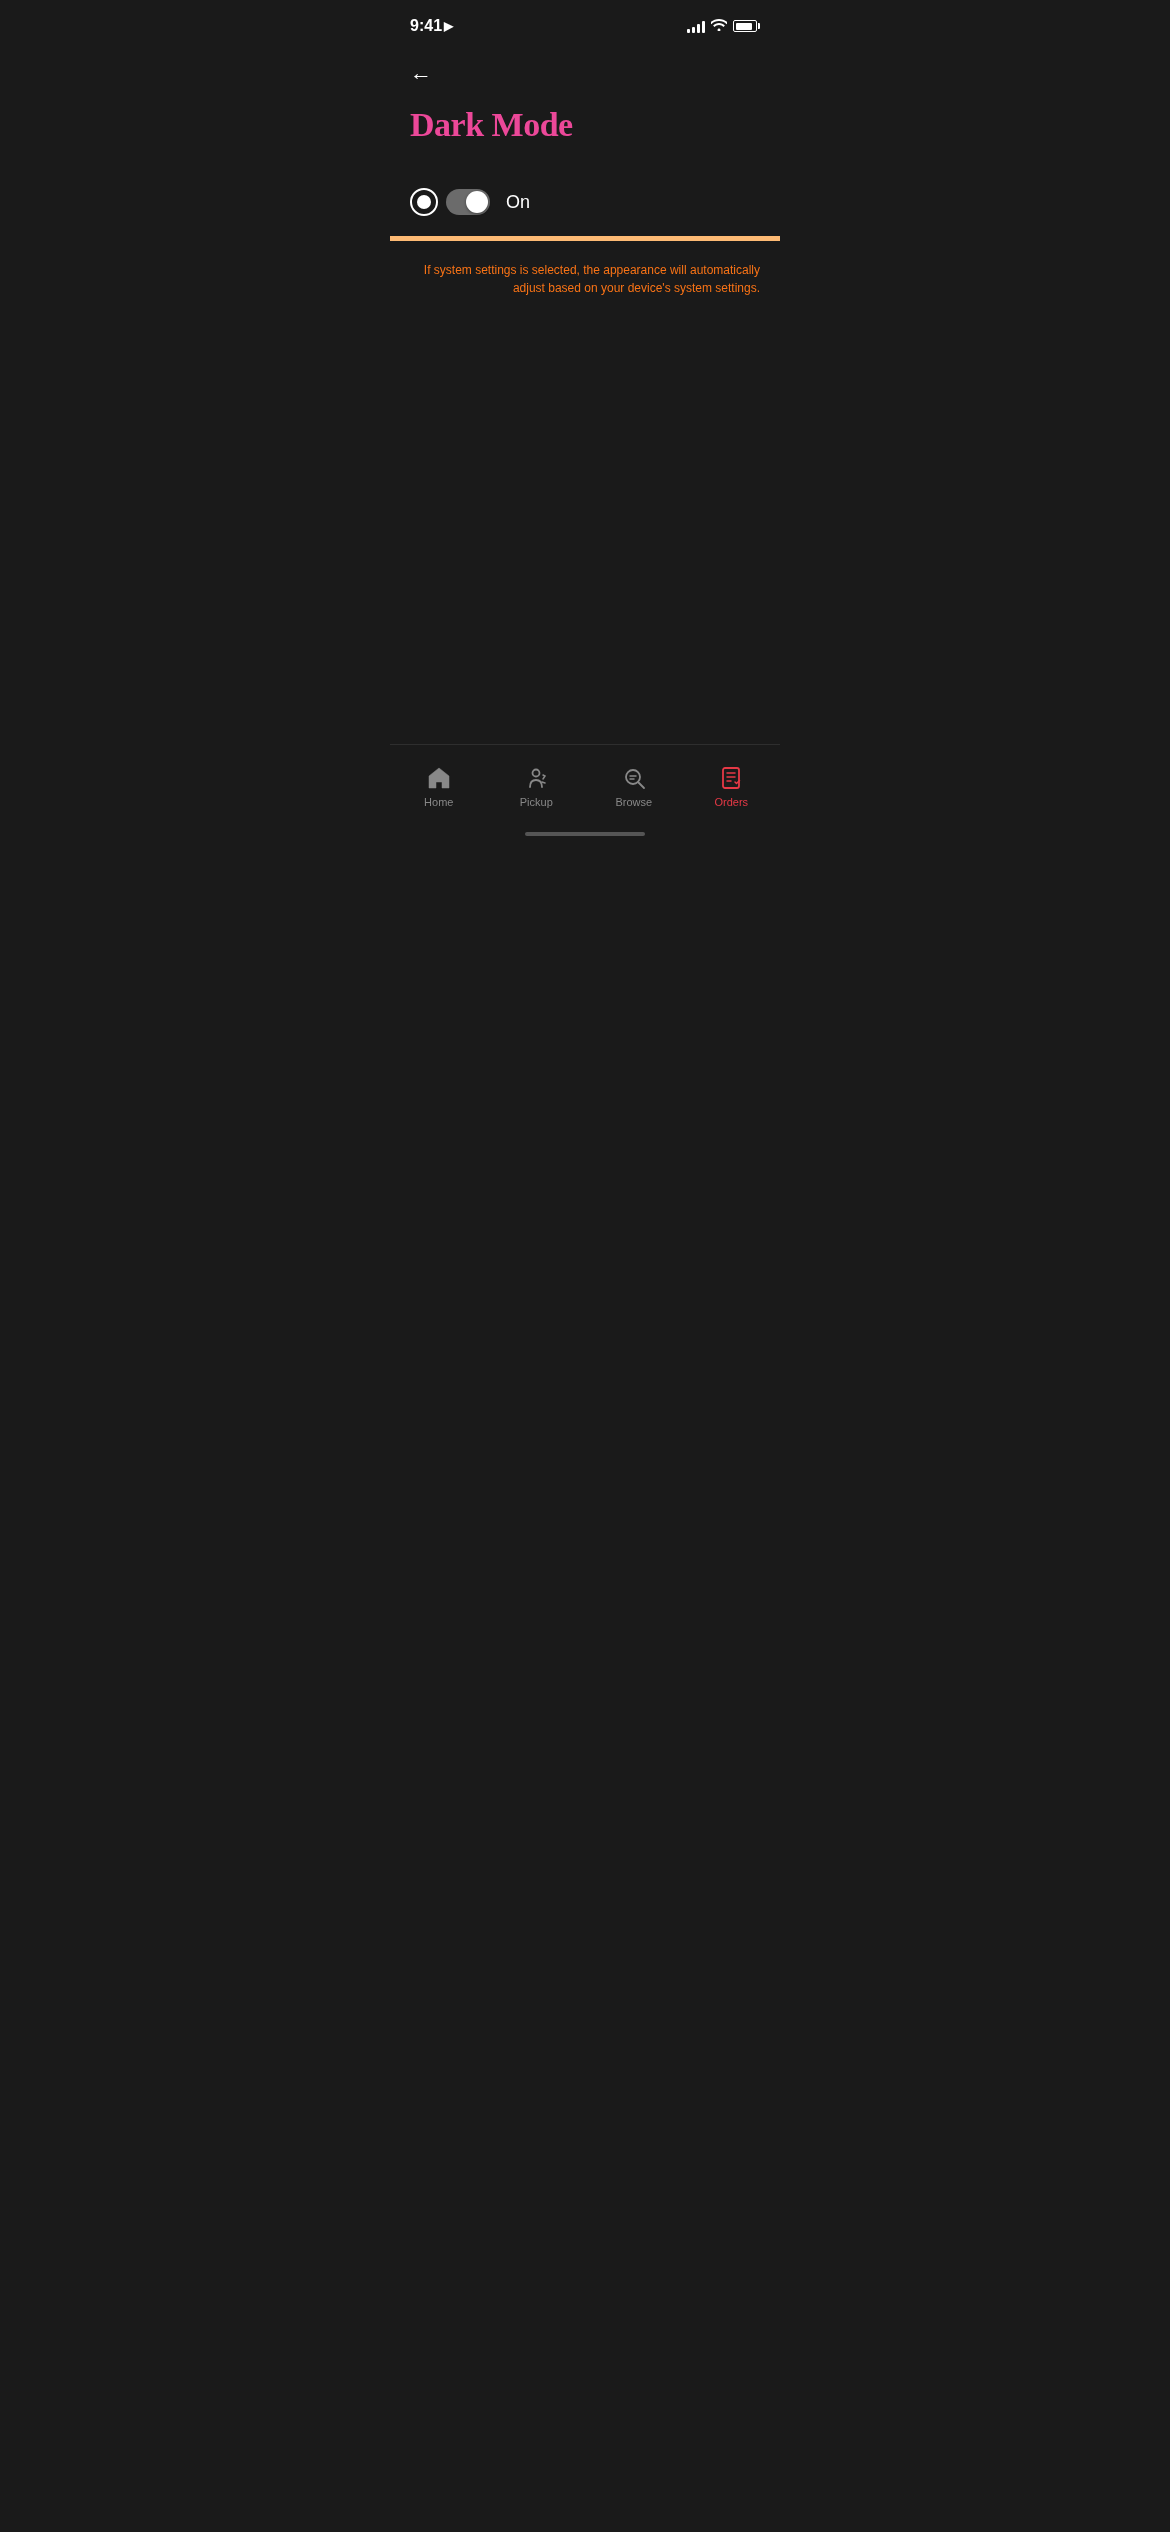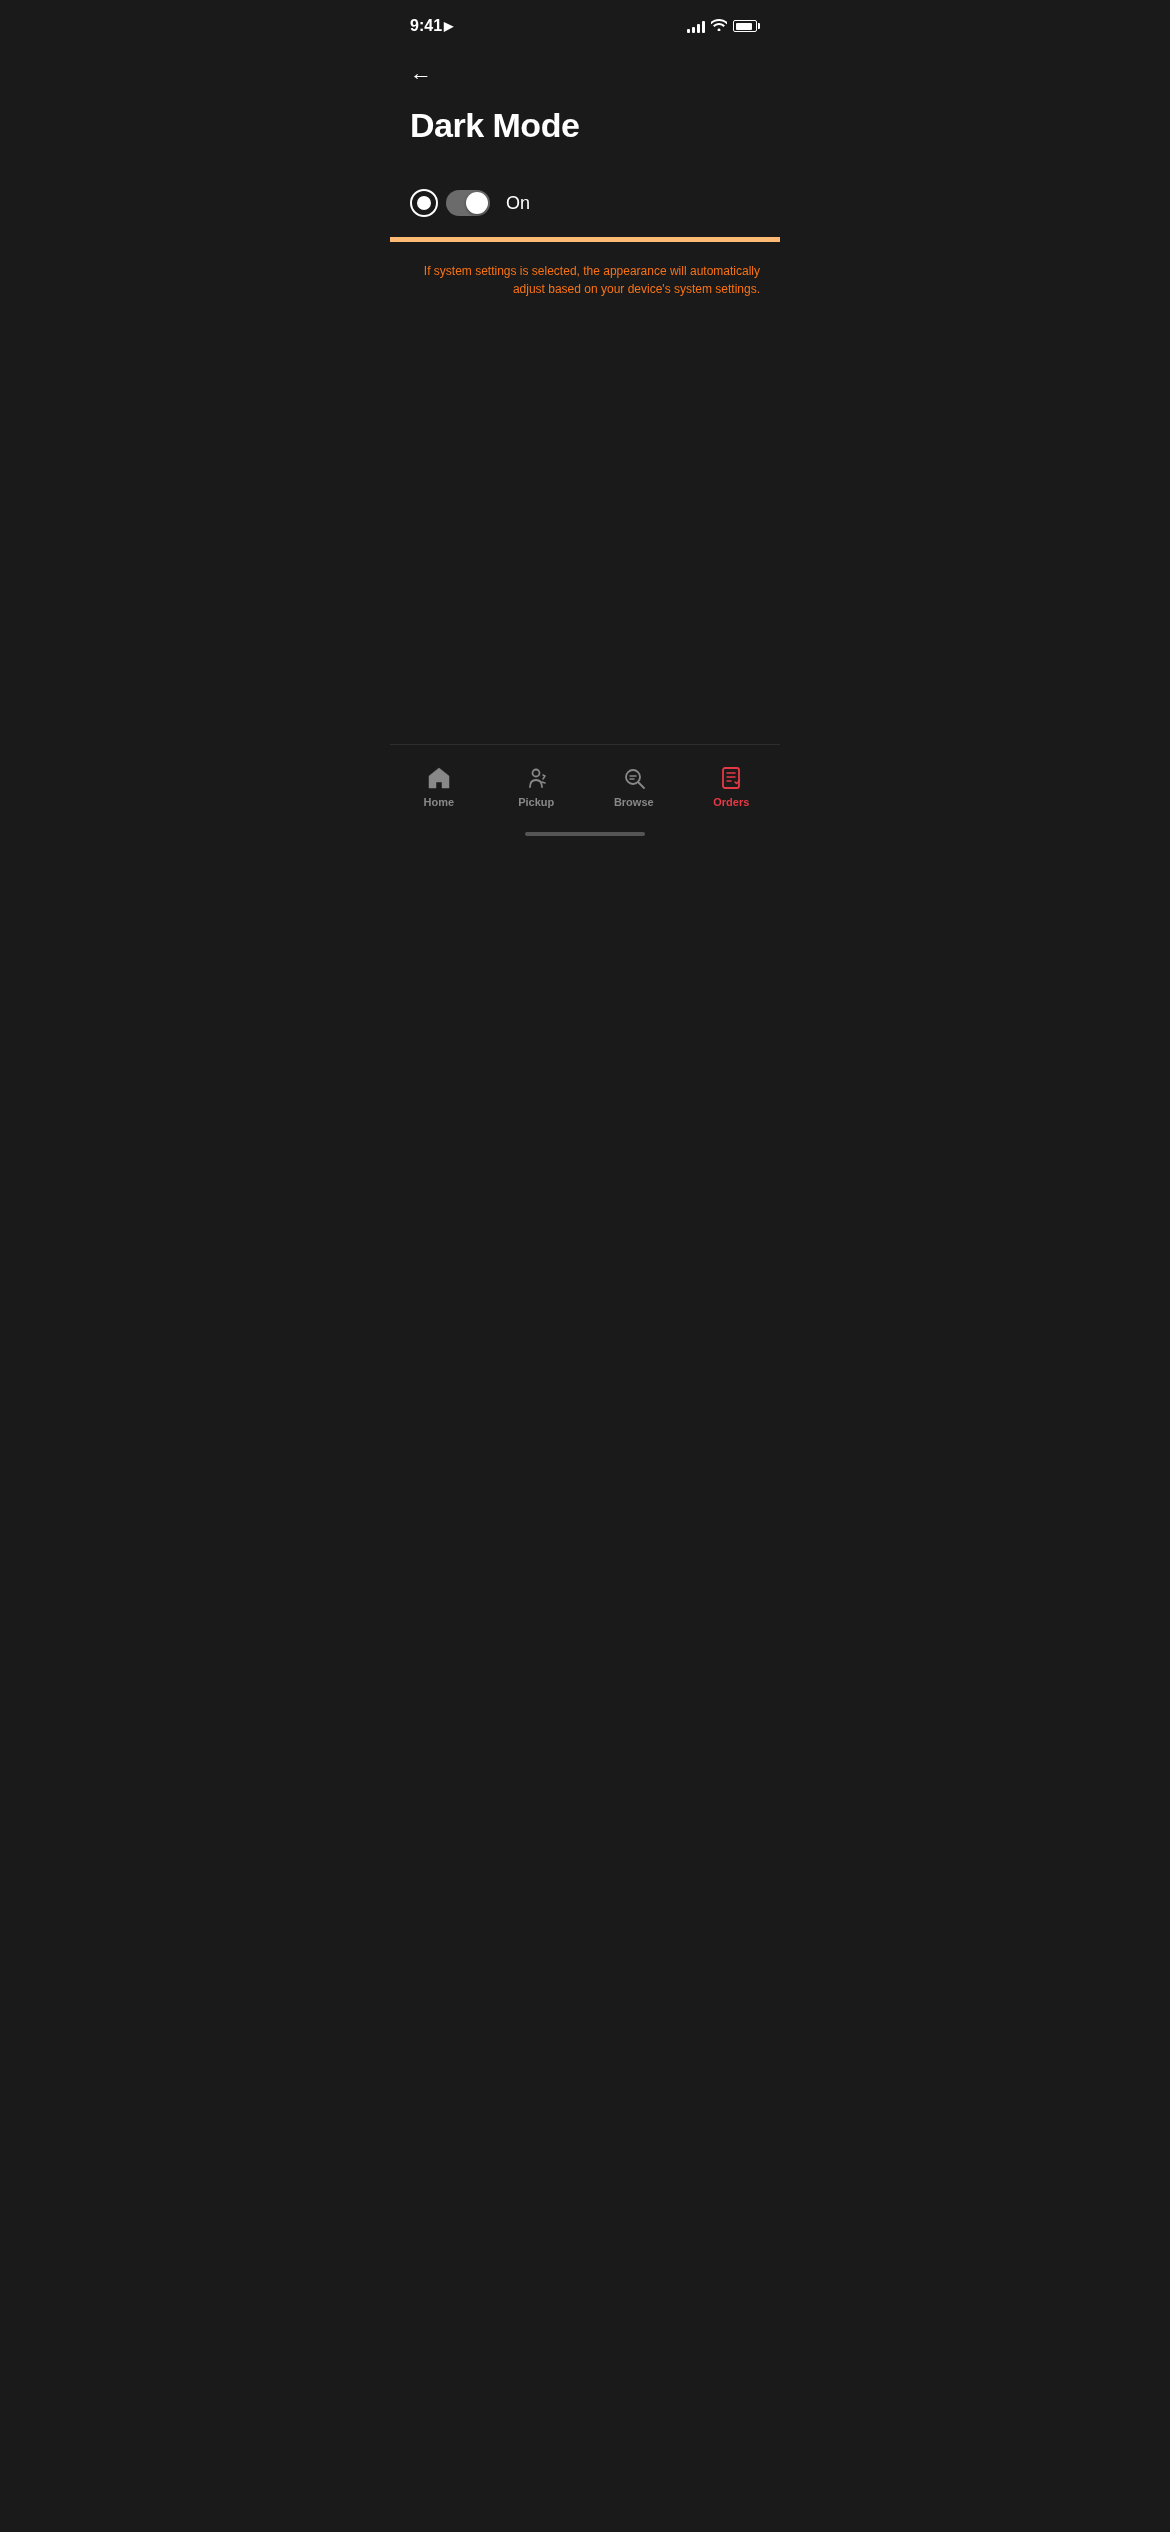--- a/index.html
+++ b/index.html
@@ -111,24 +111,25 @@
       font-size: 22px;
       cursor: pointer;
       padding: 4px 0;
       display: flex;
       align-items: center;
     }
 
     .page-title {
       font-size: 34px;
       font-weight: 700;
-      color: #ffffff;
+      color: #ec4899;
       margin-top: 16px;
       margin-bottom: 24px;
       letter-spacing: -0.5px;
+      font-family: Liberation Serif, serif;
     }
 
     
     .options-list {
       flex: 1;
       padding: 0;
     }
 
     .option-item {
       display: flex;
@@ -241,21 +242,21 @@
     .nav-icon {
       width: 28px;
       height: 28px;
       display: flex;
       align-items: center;
       justify-content: center;
     }
 
     .nav-label {
       font-size: 11px;
-      font-weight: 700;
+      font-weight: 400;
       color: #888888;
     }
 
     .nav-label.active {
       color: #e63946;
     }
 
     .nav-icon svg {
       width: 26px;
       height: 26px;

